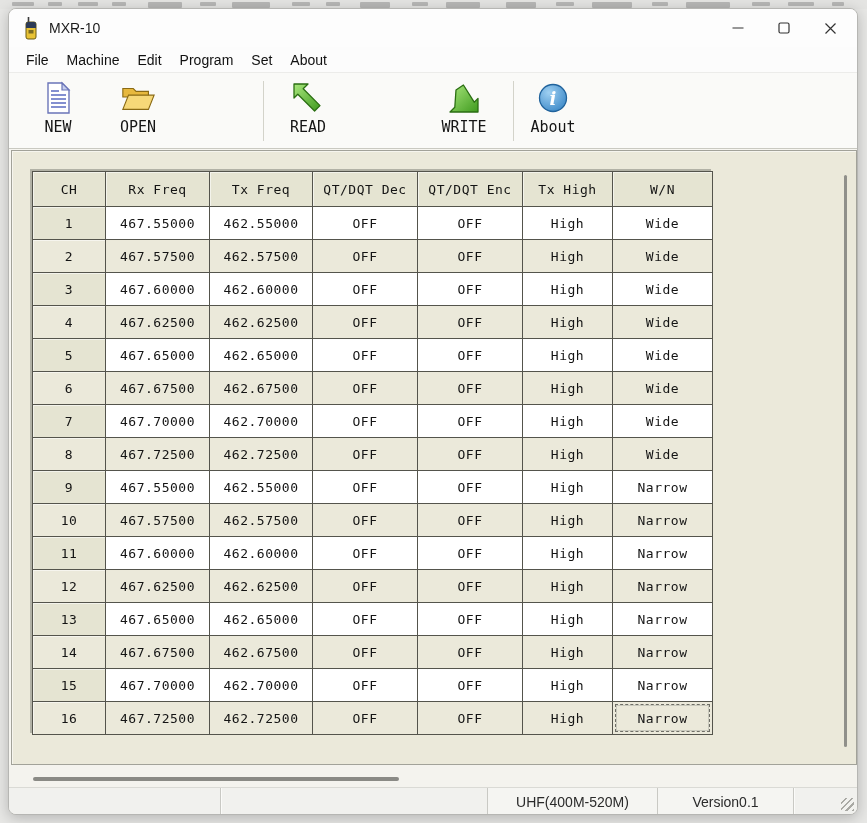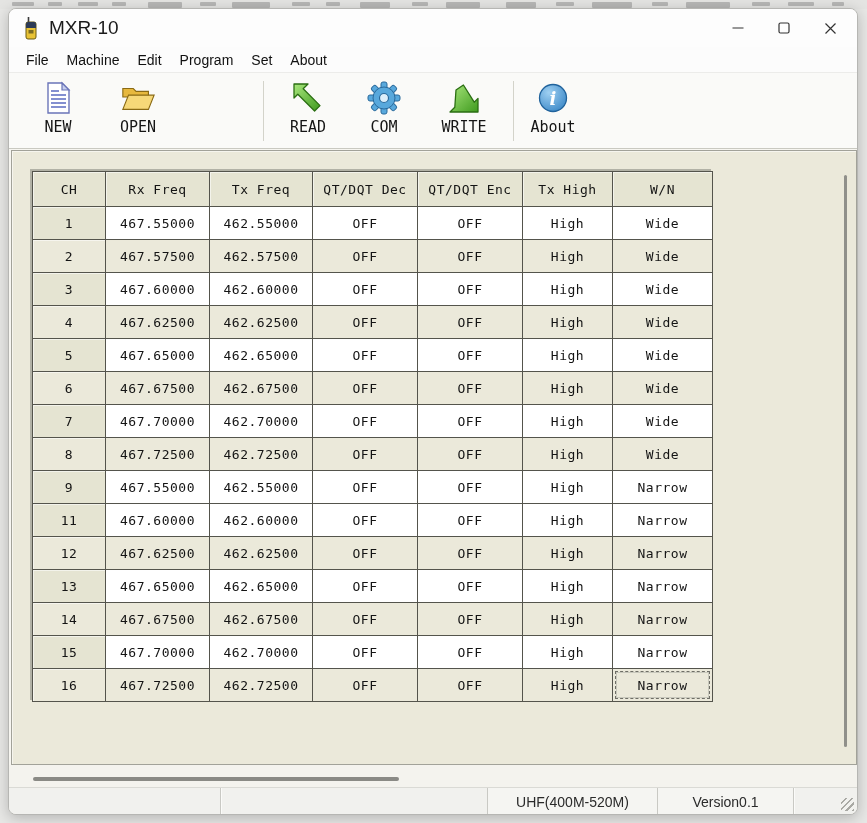--- a/index.html
+++ b/index.html
@@ -12,21 +12,21 @@
   .artifacts span { position:absolute; top:2px; height:4px; background:#8f8f8f; opacity:.55; border-radius:1px; }
 
   
   .window { position:absolute; left:8px; top:8px; width:850px; height:807px;
             background:#f7f6f1; border-radius:8px; border:1px solid #b6b6b3;
             box-shadow:0 3px 14px rgba(0,0,0,.22); overflow:hidden; }
 
   
   .titlebar { position:relative; height:38px; background:#fdfdfd; display:flex; align-items:center; }
   .app-icon { margin-left:14px; width:16px; height:24px; display:inline-flex; align-items:flex-end; }
-  .title { margin-left:10px; font-size:19px; color:#1b1b1b; }
+  .title { margin-left:10px; font-size:14px; color:#1b1b1b; }
   .win-controls { position:absolute; right:4px; top:0; height:38px; display:flex; align-items:center; }
   .wc { width:46px; height:34px; display:flex; align-items:center; justify-content:center; cursor:default; }
 
   
   .menubar { height:26px; background:#fcfcfc; display:flex; align-items:center; padding-left:8px;
              border-bottom:1px solid #ececea; }
   .menu-item { padding:3px 9px; font-size:14px; color:#111; }
 
   
   .toolbar { position:relative; height:76px; background:#fafaf8; border-bottom:1px solid #c9c9c1; }
@@ -178,41 +178,20 @@
               <stop offset="0" stop-color="#a8e67c"></stop>
                   <stop offset="1" stop-color="#3f9a1e"></stop>
                 </linearGradient>
               </defs>
             <path d="M3 3 L17 3 L12.2 7.8 L29 24.6 L23.6 30 L6.8 13.2 L3 17 Z" fill="url(#gr)" stroke="#2a6e12" stroke-width="1.3" stroke-linejoin="round"></path>
           </svg>
         </span>
         <span class="tlabel">READ</span>
       </div>
 
-      <div class="tbtn" style="left:341px">
-        <span class="ticon">
-          <svg width="34" height="34" viewBox="0 0 34 34">
-            <g fill="#58a8dc" stroke="#2a6a9c" stroke-width="1">
-              <g transform="translate(17,17)">
-                <rect x="-3" y="-16" width="6" height="8" rx="2"></rect>
-                <rect x="-3" y="8" width="6" height="8" rx="2"></rect>
-                <rect x="-16" y="-3" width="8" height="6" rx="2"></rect>
-                <rect x="8" y="-3" width="8" height="6" rx="2"></rect>
-                <rect x="-3" y="-16" width="6" height="8" rx="2" transform="rotate(45)"></rect>
-                <rect x="-3" y="8" width="6" height="8" rx="2" transform="rotate(45)"></rect>
-                <rect x="-16" y="-3" width="8" height="6" rx="2" transform="rotate(45)"></rect>
-                <rect x="8" y="-3" width="8" height="6" rx="2" transform="rotate(45)"></rect>
-              </g>
-              <circle cx="17" cy="17" r="11"></circle>
-            </g>
-            <circle cx="17" cy="17" r="4.5" fill="#dceefa" stroke="#2a6a9c" stroke-width="1.2"></circle>
-          </svg>
-        </span>
-        <span class="tlabel">COM</span>
-      </div>
 
       <div class="tbtn" style="left:421px">
         <span class="ticon">
           <svg width="34" height="34" viewBox="0 0 34 34">
             <defs>
                 <linearGradient id="gw" x1="0" y1="0" x2="1" y2="1">
               <stop offset="0" stop-color="#a8e67c"></stop>
                   <stop offset="1" stop-color="#3f9a1e"></stop>
                 </linearGradient>
               </defs>
@@ -338,20 +317,29 @@
             </tr>
             <tr>
               <td class="ch">9</td>
               <td>467.55000</td>
               <td>462.55000</td>
               <td>OFF</td>
               <td>OFF</td>
               <td>High</td>
               <td>Narrow</td>
             </tr>
+            <tr class="even">
+              <td class="ch">10</td>
+              <td>467.57500</td>
+              <td>462.57500</td>
+              <td>OFF</td>
+              <td>OFF</td>
+              <td>High</td>
+              <td>Narrow</td>
+            </tr>
             <tr>
               <td class="ch">11</td>
               <td>467.60000</td>
               <td>462.60000</td>
               <td>OFF</td>
               <td>OFF</td>
               <td>High</td>
               <td>Narrow</td>
             </tr>
             <tr class="even">

